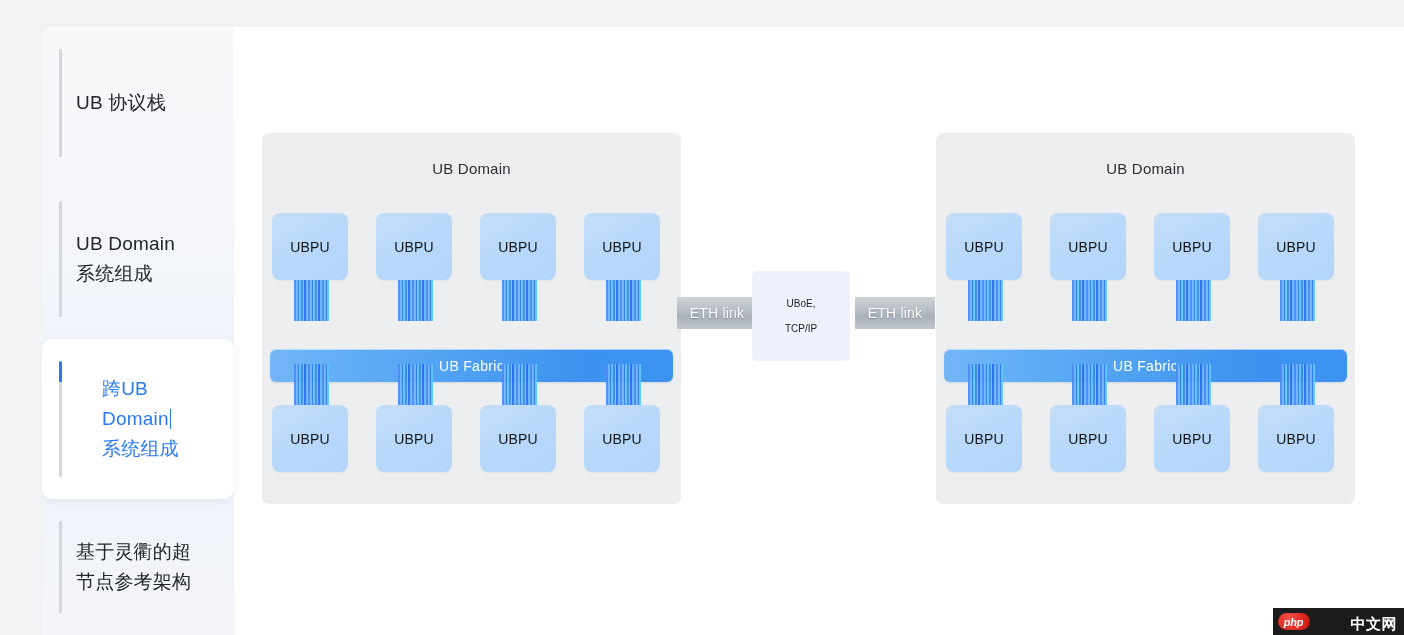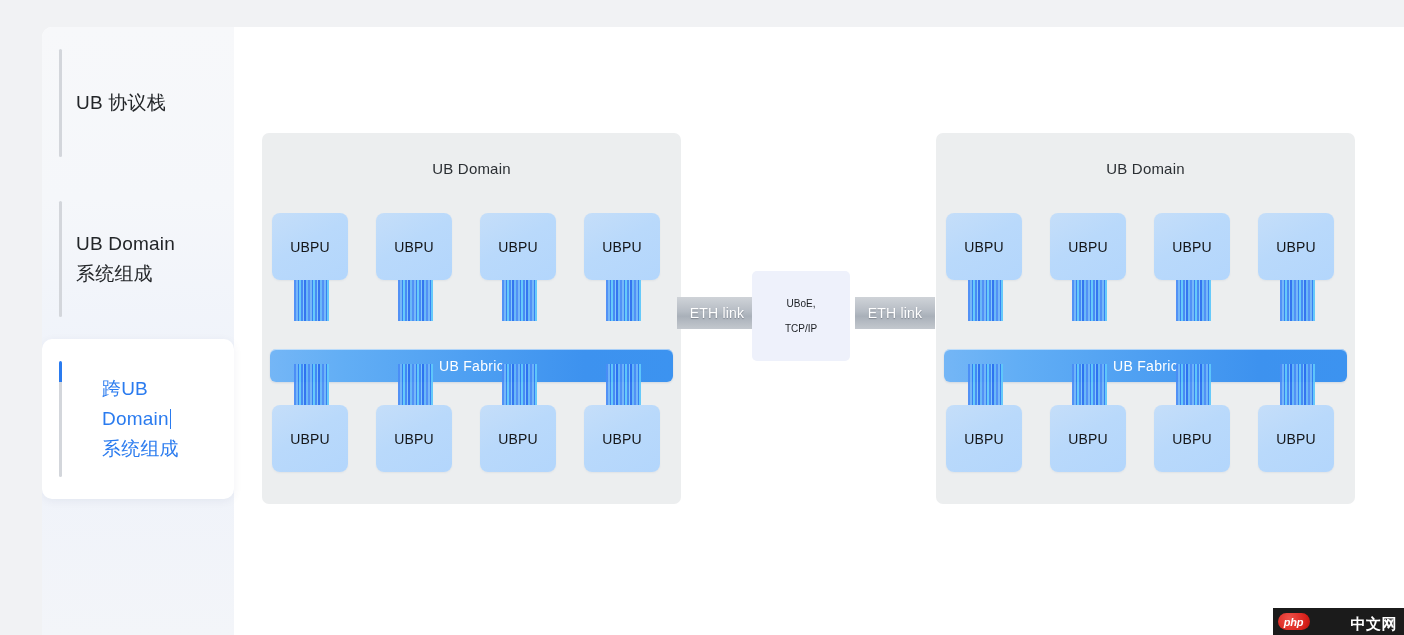--- a/index.html
+++ b/index.html
@@ -275,20 +275,25 @@
       <span class="sidebar-rail"></span>
       <span class="sidebar-label">UB Domain
 系统组成</span>
     </div>
 
     <div class="sidebar-item si-2 active">
       <span class="sidebar-rail"></span>
       <span class="sidebar-label"><span>跨UB</span><br><span>Domain</span><span class="caret"></span><br><span>系统组成</span></span>
     </div>
 
+    <div class="sidebar-item si-3">
+      <span class="sidebar-rail"></span>
+      <span class="sidebar-label">基于灵衢的超
+节点参考架构</span>
+    </div>
 
   </nav>
 
   <main class="content">
 
     <section class="domain-box left">
       <div class="domain-title">UB Domain</div>
 
       <div class="ubpu row-top col-0">UBPU</div>
       <div class="ubpu row-top col-1">UBPU</div>

